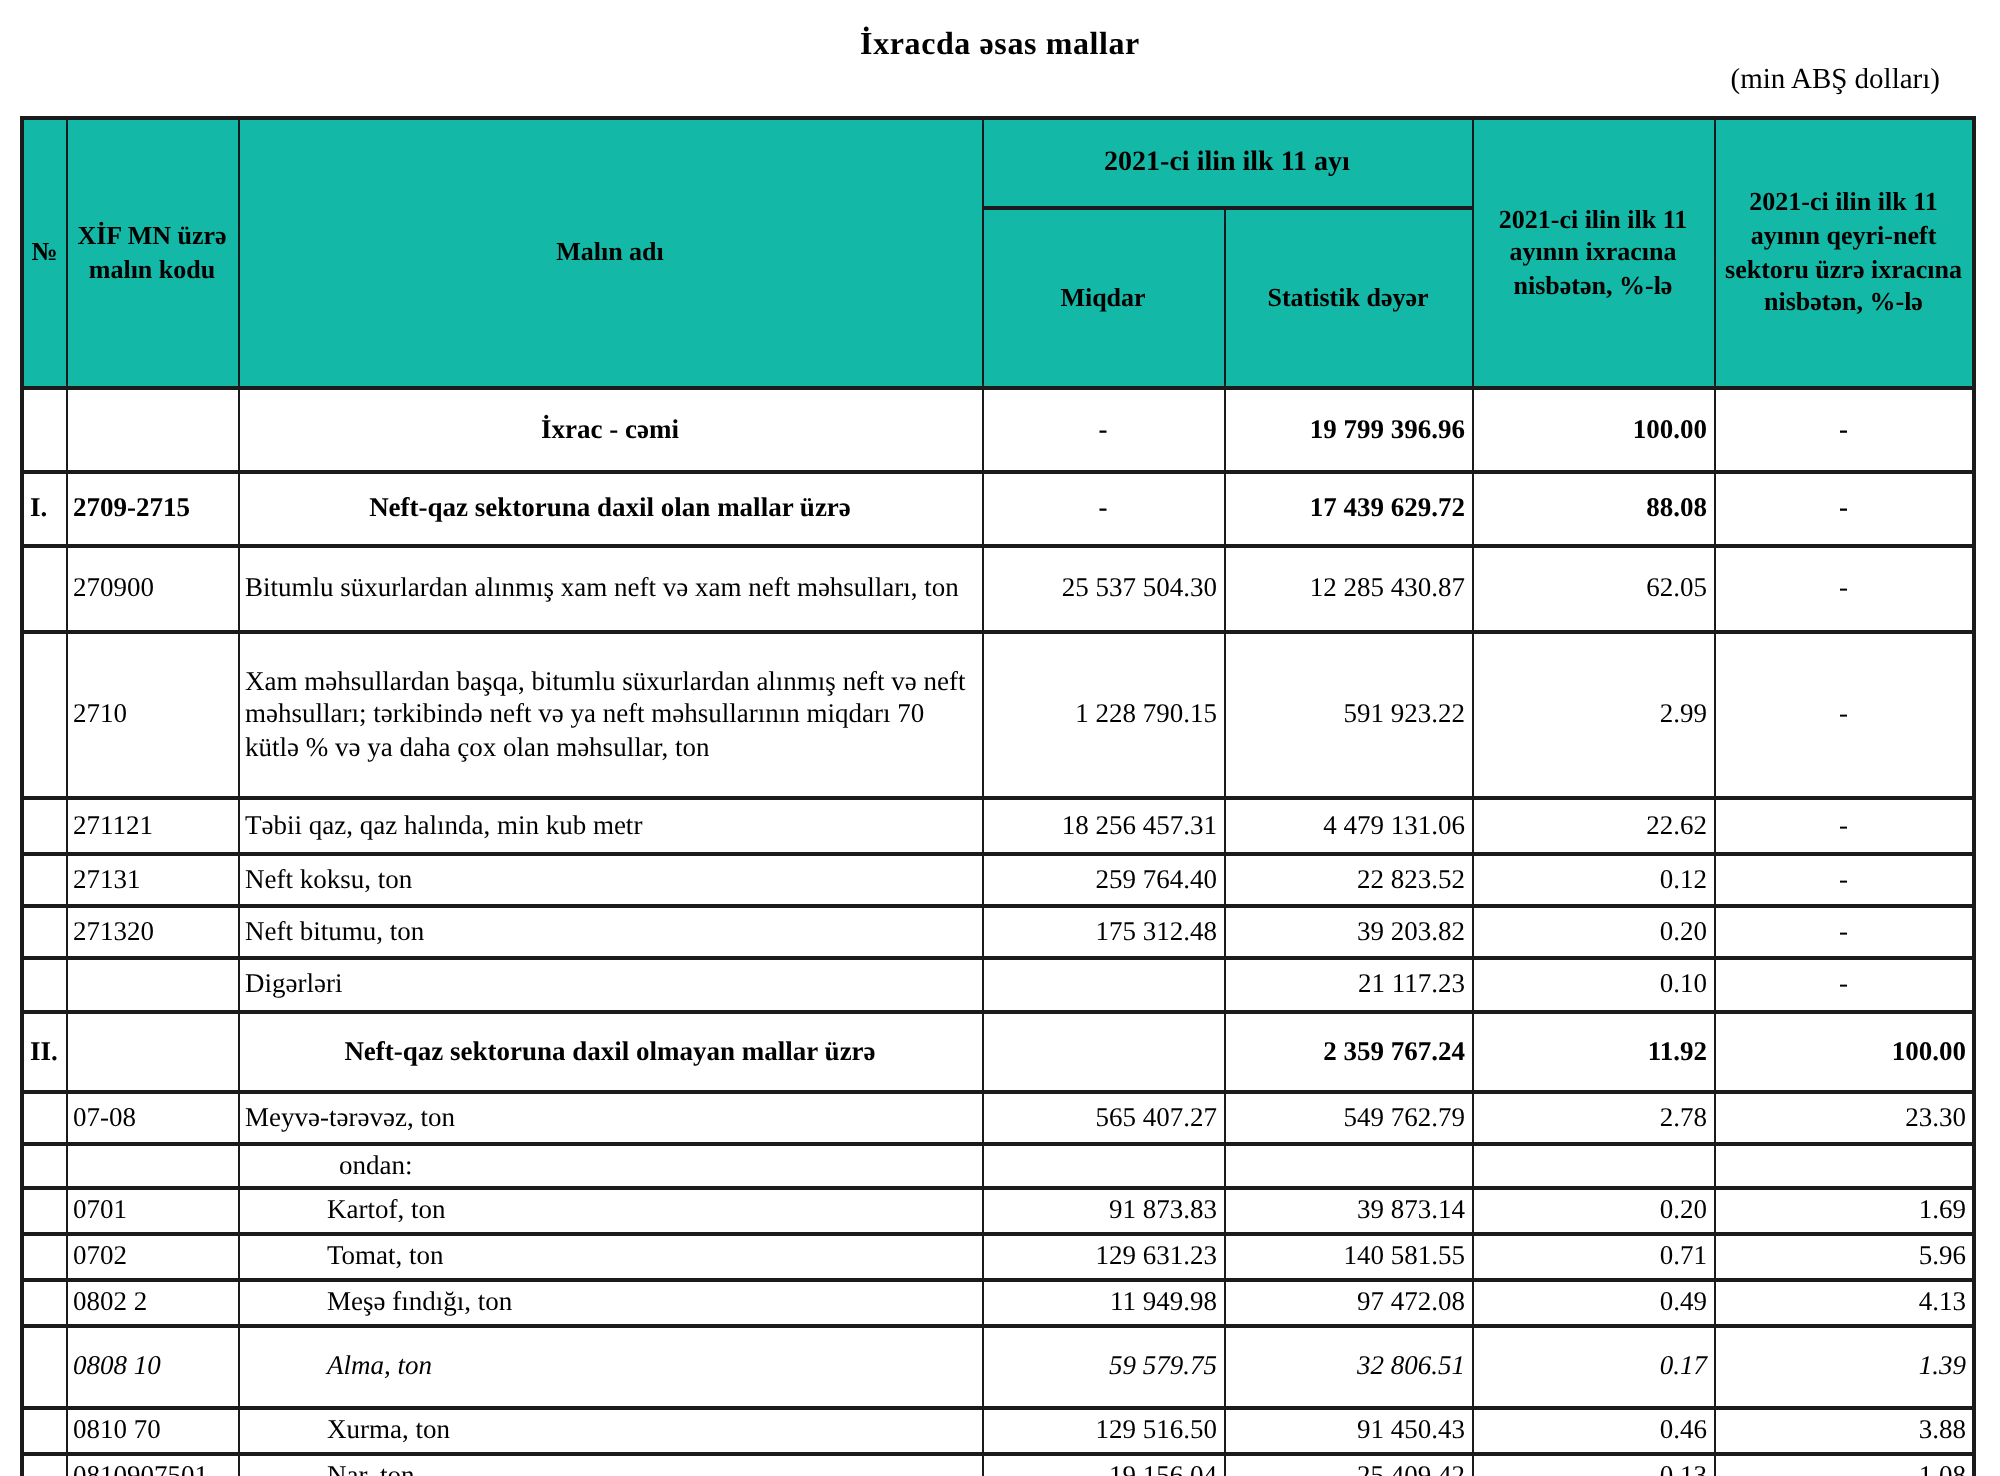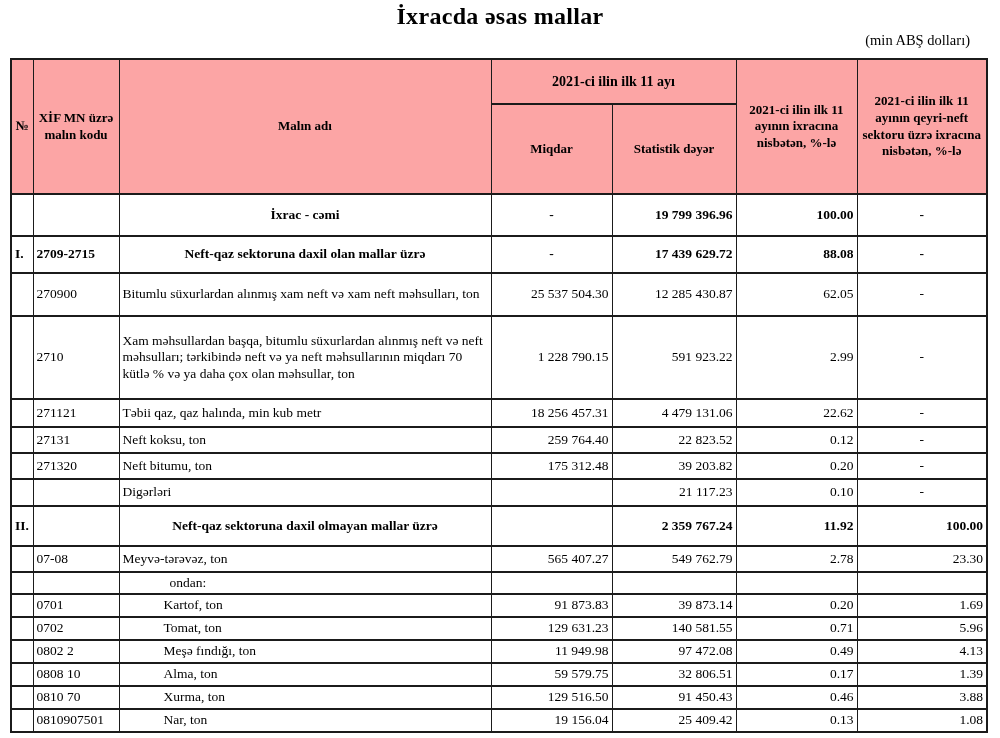--- a/index.html
+++ b/index.html
@@ -8,23 +8,23 @@
     width: 1000px; height: 738px;
     background: #ffffff;
     font-family: "Liberation Serif", serif;
     color: #000;
     overflow: hidden;
   }
   .page { position: relative; width: 1000px; height: 738px; }
 
   .doc-title {
     text-align: center;
-    font-size: 24px;
+    font-size: 16px;
     font-weight: bold;
-    padding-top: 3px;
+    padding-top: 14px;
     letter-spacing: 0.3px;
   }
   .unit-note {
     position: absolute;
     top: 32px; right: 30px;
     font-size: 14.5px;
   }
 
   table.export-table {
     position: absolute;
@@ -35,21 +35,21 @@
     border: 2px solid #1b1b1b;
   }
   .export-table th, .export-table td {
     border: 1px solid #1b1b1b;
     border-top-width: 2px;
     border-bottom-width: 2px;
     vertical-align: middle;
     overflow: hidden;
   }
   .export-table thead th {
-    background: #fca5a5;
+    background: #14b8a6;
     font-weight: bold;
     font-size: 13px;
     text-align: center;
     padding: 2px 3px;
     line-height: 1.28;
   }
   .export-table thead tr.head-top { height: 45px; }
   .export-table thead tr.head-sub { height: 90px; }
 
   .export-table tbody td {
@@ -224,21 +224,21 @@
         </tr>
         <tr class="subitem" style="height: 23px;">
           <td class="cell-no"></td>
           <td class="cell-code">0802 2</td>
           <td class="cell-name">Meşə fındığı, ton</td>
           <td class="cell-qty">11 949.98</td>
           <td class="cell-value">97 472.08</td>
           <td class="cell-pct1">0.49</td>
           <td class="cell-pct2">4.13</td>
         </tr>
-        <tr class="subitem" style="height: 23px;">
+        <tr class="subitem" style="height: 41px; font-style: italic;">
           <td class="cell-no"></td>
           <td class="cell-code">0808 10</td>
           <td class="cell-name">Alma, ton</td>
           <td class="cell-qty">59 579.75</td>
           <td class="cell-value">32 806.51</td>
           <td class="cell-pct1">0.17</td>
           <td class="cell-pct2">1.39</td>
         </tr>
         <tr class="subitem" style="height: 23px;">
           <td class="cell-no"></td>

